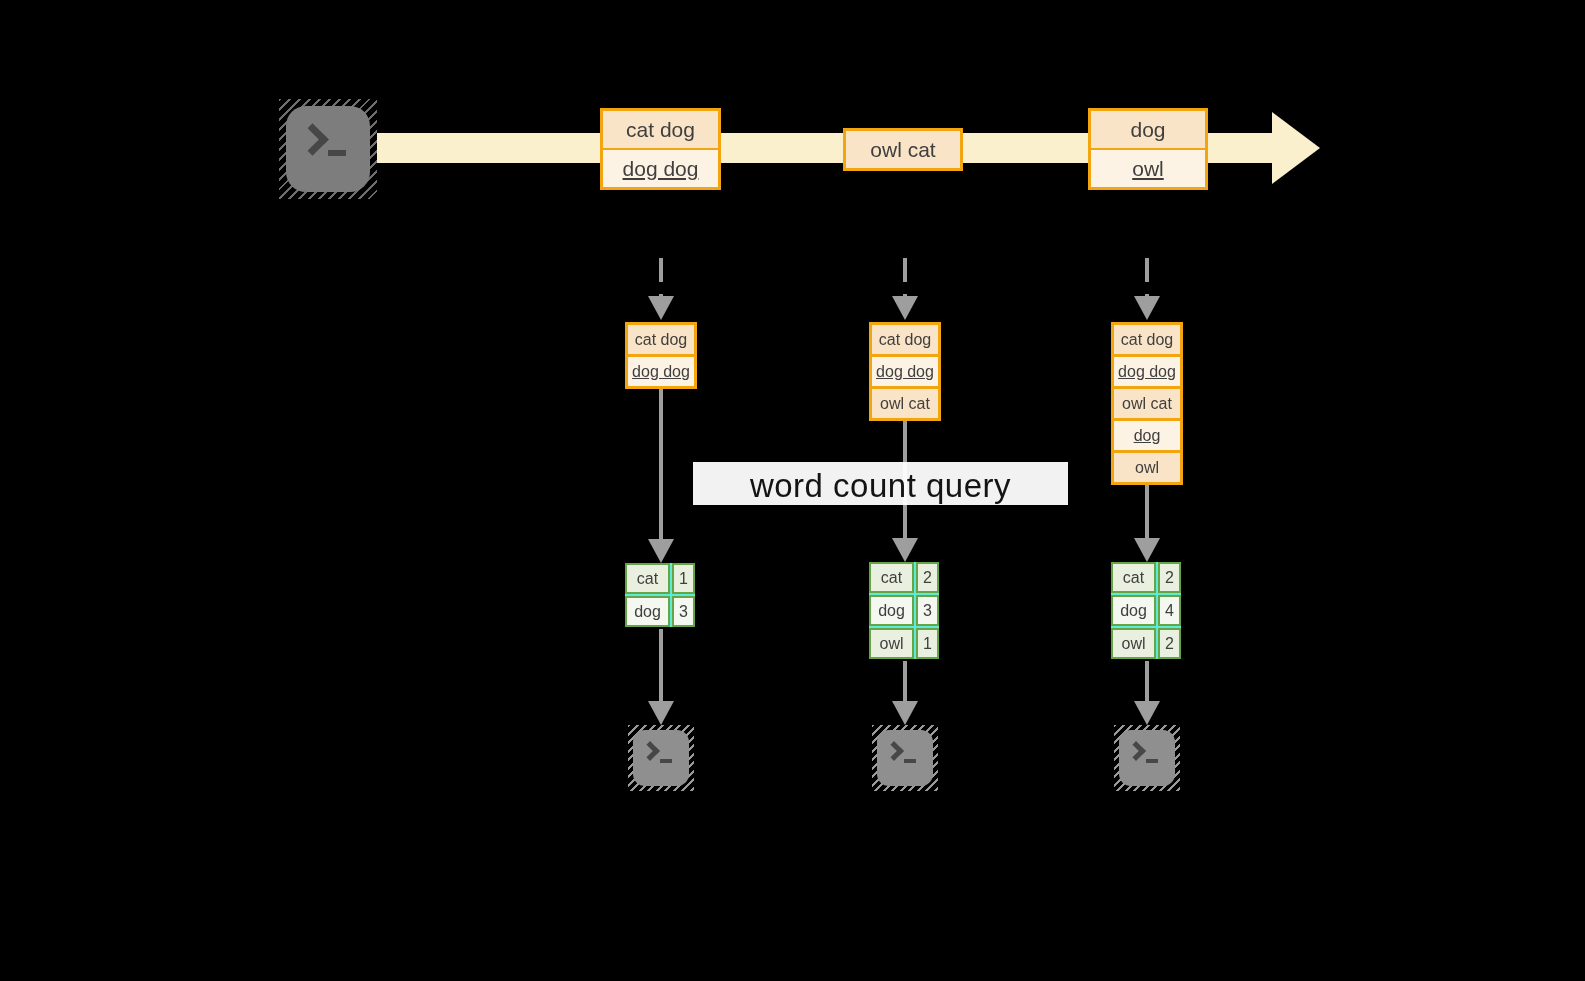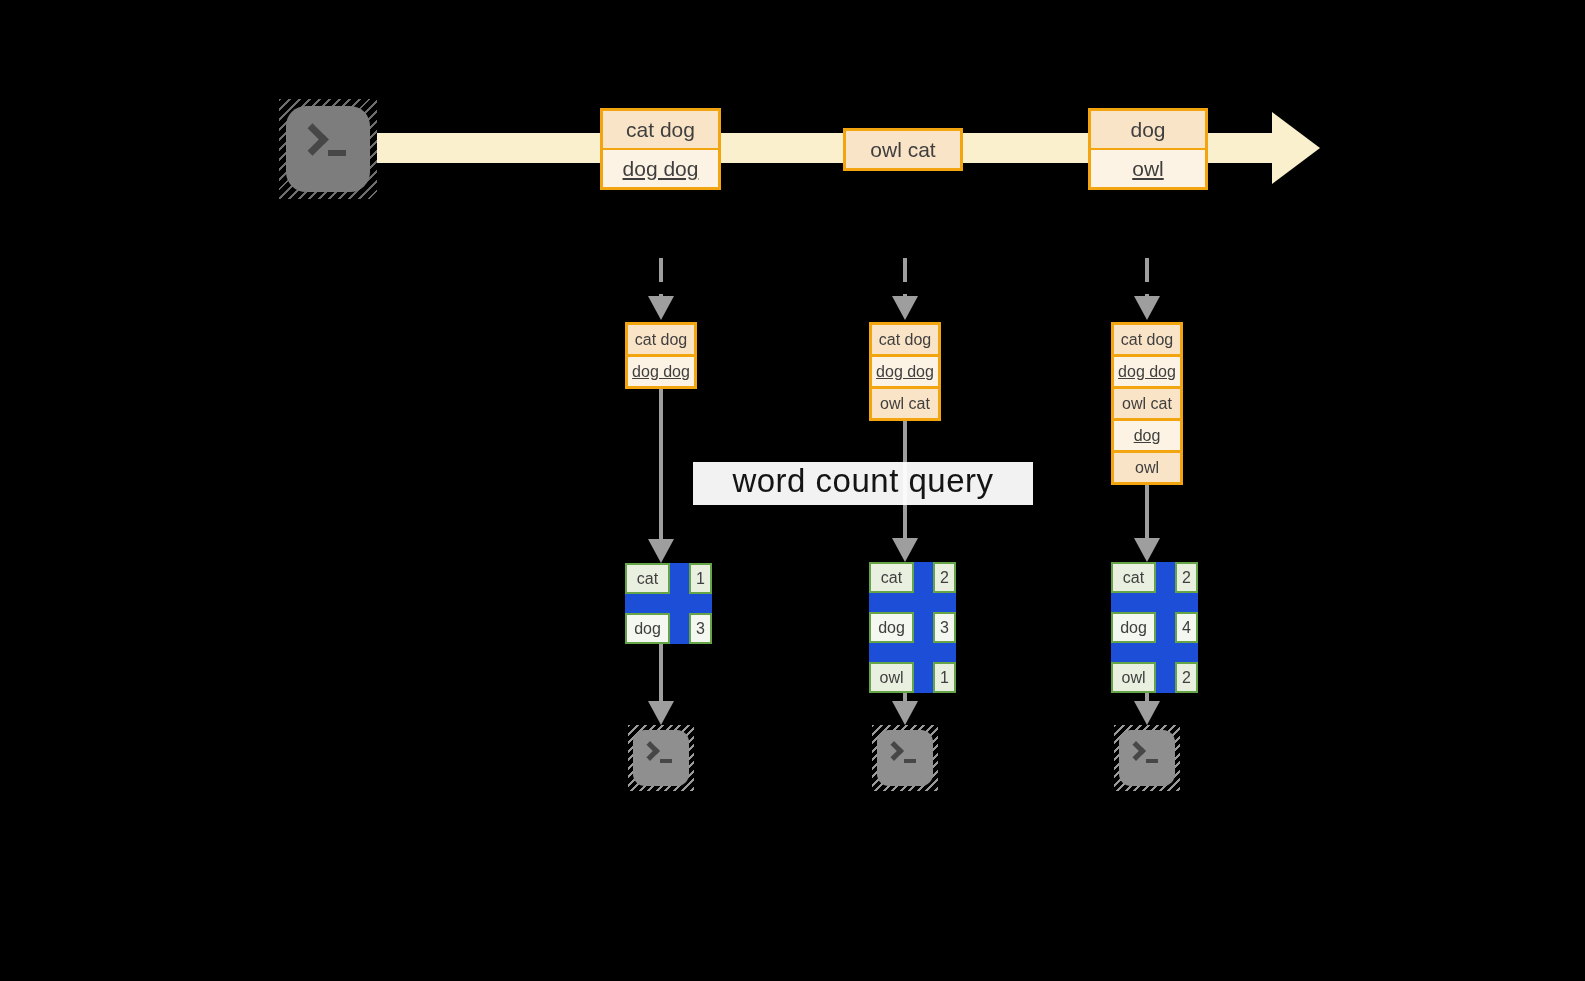--- a/index.html
+++ b/index.html
@@ -25,25 +25,25 @@
   .cream{background:#FDF3E4;text-decoration:underline;}
   
   .stack{position:absolute;width:72px;border:3px solid #F2A50F;box-sizing:border-box;}
   .stack .row{height:29px;line-height:29px;text-align:center;font-size:16px;}
   .stack .row + .row{border-top:3px solid #F2A50F;}
   
   .vline{position:absolute;width:4px;background:#9e9e9e;}
   .vdash{position:absolute;width:4px;background:repeating-linear-gradient(to bottom,#9e9e9e 0 24px,transparent 24px 36px);}
   .ahead{position:absolute;width:0;height:0;border-left:13px solid transparent;border-right:13px solid transparent;border-top:24px solid #9e9e9e;}
   
-  .queryband{position:absolute;left:693px;top:462px;width:340px;height:43px;background:rgba(255,255,255,0.95);
-    display:flex;align-items:flex-start;justify-content:center;z-index:5;}
+  .queryband{position:absolute;left:693px;top:462px;width:375px;height:43px;background:rgba(255,255,255,0.95);
+    display:flex;align-items:flex-end;justify-content:center;z-index:5;}
   .queryband span{font-size:33px;font-weight:300;color:#141414;letter-spacing:0.5px;}
   
-  .gtable{position:absolute;display:grid;grid-template-columns:45px 23px;gap:19px;background:#1d4ed8;z-index:2;}
+  .gtable{position:absolute;display:grid;grid-template-columns:45px 23px;gap:2px;background:#5eead4;z-index:2;}
   .gtable .cell{box-sizing:border-box;height:31px;line-height:27px;border:2px solid #66A547;
     text-align:center;font-size:16px;}
   .g-dk{background:#E9F0E0;}
   .g-lt{background:#F4F8F0;}
 </style>
 </head>
 <body>
 
 <div class="canvas">
 

